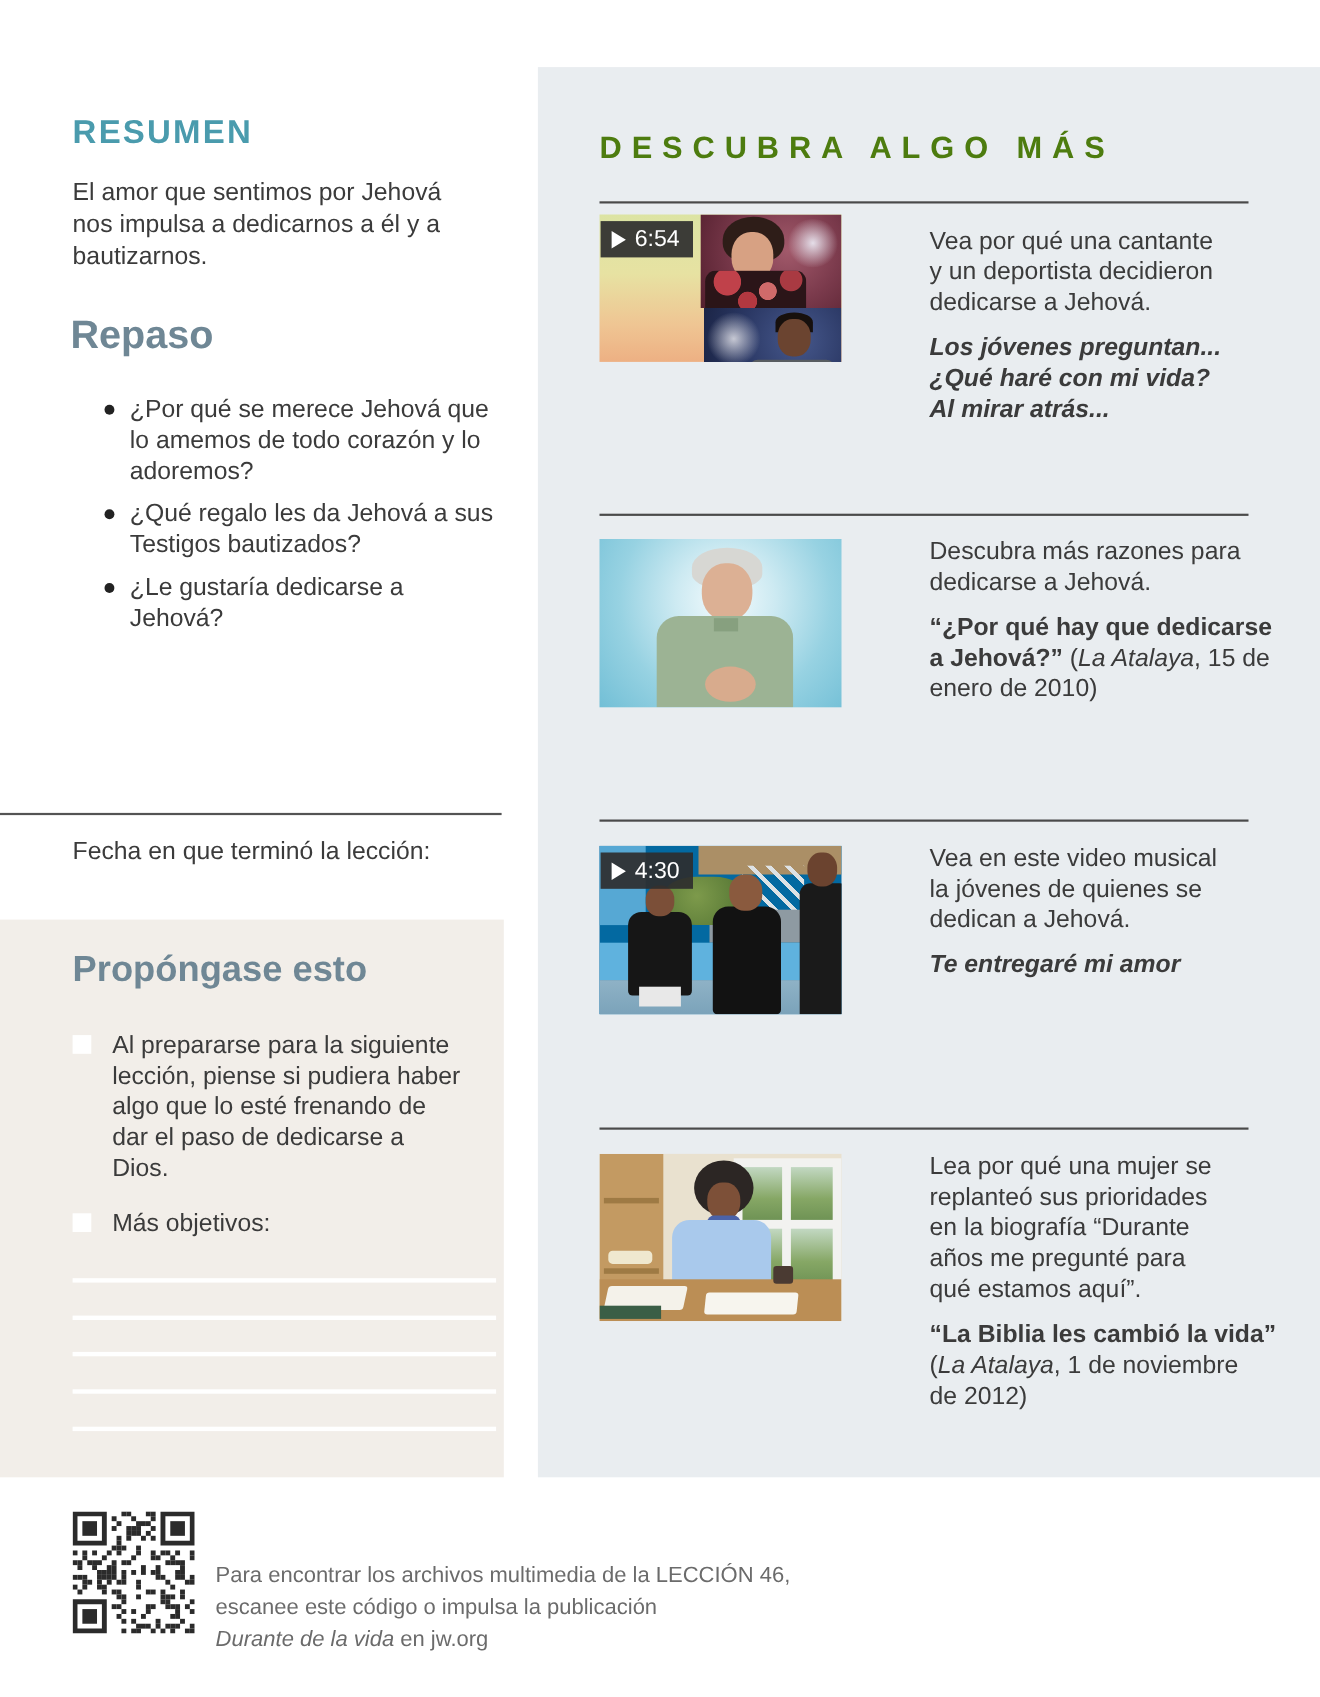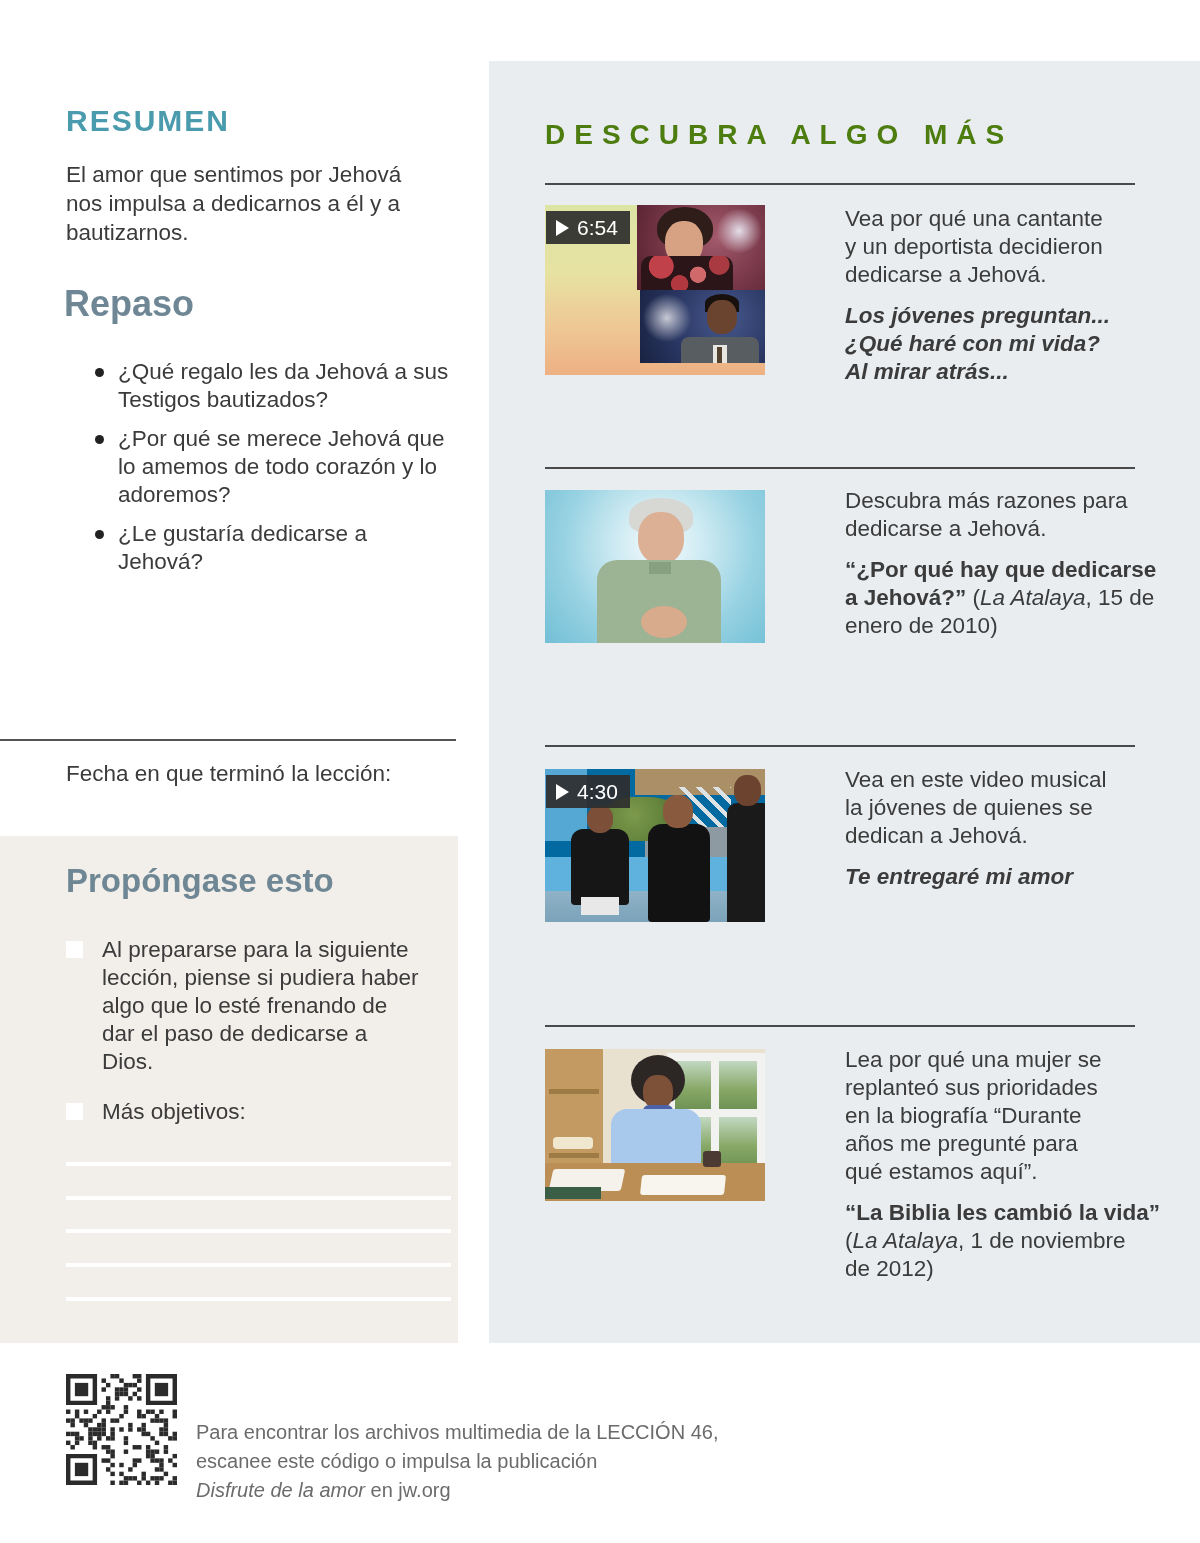--- a/index.html
+++ b/index.html
@@ -180,25 +180,25 @@
 
 <div class="page">
 
   <div class="h-resumen">RESUMEN</div>
   <div class="summary pre">El amor que sentimos por Jehová
 nos impulsa a dedicarnos a él y a
 bautizarnos.</div>
   <div class="h-repaso">Repaso</div>
 
   <ul class="bullets">
-    <li>¿Qué regalo les da Jehová a sus
-Testigos bautizados?</li>
     <li>¿Por qué se merece Jehová que
 lo amemos de todo corazón y lo
 adoremos?</li>
+    <li>¿Qué regalo les da Jehová a sus
+Testigos bautizados?</li>
     <li>¿Le gustaría dedicarse a
 Jehová?</li>
   </ul>
 
   <div class="left-rule"></div>
   <div class="fecha">Fecha en que terminó la lección:</div>
 
   <div class="goal-box">
     <div class="goal-title">Propóngase esto</div>
 
@@ -221,21 +221,21 @@
     <div class="write-line" style="top:393px"></div>
     <div class="write-line" style="top:427px"></div>
     <div class="write-line" style="top:461px"></div>
   </div>
 
   <div class="panel">
     <div class="h-descubra">DESCUBRA ALGO MÁS</div>
 
     <div class="rule" style="top:122px"></div>
 
-    <div class="thumb t1" style="top:144px; height:170px">
+    <div class="thumb t1" style="top:134px; height:134px">
       <div class="art ph-top">
         <div class="art dancers"></div>
         <div class="art hair1"></div>
         <div class="art face1"></div>
         <div class="art body1"></div>
       </div>
       <div class="art ph-bot">
         <div class="art bball"></div>
         <div class="art hair2"></div>
         <div class="art face2"></div>
@@ -505,15 +505,15 @@
         <path fill-rule="evenodd" d="M0,0h7v7h-7z M1,1v5h5v-5z"></path>
         <rect x="2" y="2" width="3" height="3"></rect>
         <path fill-rule="evenodd" d="M18,0h7v7h-7z M19,1v5h5v-5z"></path>
         <rect x="20" y="2" width="3" height="3"></rect>
         <path fill-rule="evenodd" d="M0,18h7v7h-7z M1,19v5h5v-5z"></path>
         <rect x="2" y="20" width="3" height="3"></rect>
       </svg>
   </div>
   <div class="footer-text"><span>Para encontrar los archivos multimedia de la LECCIÓN 46,
 escanee este código o impulsa la publicación
-</span><i>Disfrute de la amor</i><span> en jw.org</span></div>
+</span><i>Durante de la vida</i><span> en jw.org</span></div>
 
 </div>
 
 </body></html>

